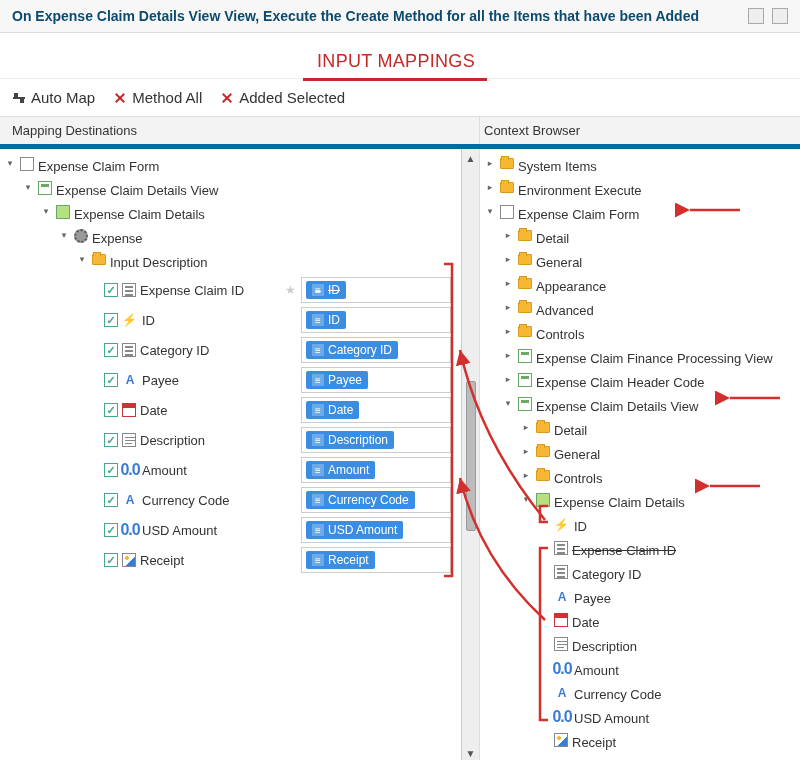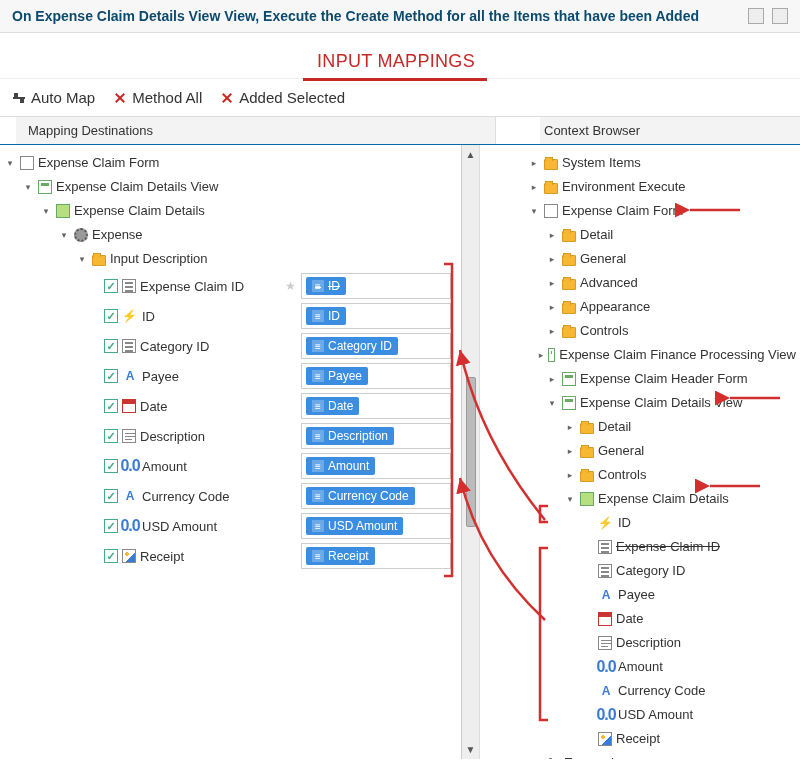--- a/index.html
+++ b/index.html
@@ -88,22 +88,21 @@
     width: 14px; height: 14px; position: relative;
   }
   .icon-x::before, .icon-x::after {
     content:""; position:absolute; left:1px; top:6px; width:12px; height:2px;
     background:#c62828;
   }
   .icon-x::before { transform: rotate(45deg); }
   .icon-x::after  { transform: rotate(-45deg); }
   .panel-titles {
     display: flex;
-    border-bottom: 1px solid #0369a1;
-    padding-left: 16px;
+    border-bottom: 5px solid #0369a1;
   }
   .panel-title {
     padding: 6px 12px;
     font-size: 13px;
     color: #333;
     background: #f3f3f3;
   }
   .panel-title.left { flex: 0 0 480px; border-right: 1px solid #ddd; }
   .panel-title.right { flex: 1; }
   .main {
@@ -115,25 +114,23 @@
     border-right: 1px solid #ddd;
     overflow: hidden;
     position: relative;
     display: flex;
   }
   .left-content { flex:1; overflow-y: auto; padding: 6px 4px; }
   .right {
     flex: 1;
     overflow-y: auto;
     padding: 6px 4px;
-    margin-left: 44px;
   }
   .tree-row {
     display: flex;
-    align-items: center;
     gap: 4px;
     padding: 2px 0;
     line-height: 20px;
     white-space: nowrap;
   }
   .tree-row .label { color: #333; }
   .tree-row .label.strike { text-decoration: line-through; }
   .exp {
     width: 12px; height: 12px;
     display: inline-flex; align-items: center; justify-content: center;
@@ -513,45 +510,45 @@
       <div class="tree-row">
         <span class="ind"></span>
         <span class="exp closed"></span>
         <span class="ico ico-folder"></span>
         <span class="label">General</span>
       </div>
       <div class="tree-row">
         <span class="ind"></span>
         <span class="exp closed"></span>
         <span class="ico ico-folder"></span>
+        <span class="label">Appearance</span>
+      </div>
+      <div class="tree-row">
+        <span class="ind"></span>
+        <span class="exp closed"></span>
+        <span class="ico ico-folder"></span>
         <span class="label">Advanced</span>
-      </div>
-      <div class="tree-row">
-        <span class="ind"></span>
-        <span class="exp closed"></span>
-        <span class="ico ico-folder"></span>
-        <span class="label">Appearance</span>
       </div>
       <div class="tree-row">
         <span class="ind"></span>
         <span class="exp closed"></span>
         <span class="ico ico-folder"></span>
         <span class="label">Controls</span>
       </div>
       <div class="tree-row">
         <span class="ind"></span>
         <span class="exp closed"></span>
         <span class="ico ico-view"></span>
         <span class="label">Expense Claim Finance Processing View</span>
       </div>
       <div class="tree-row">
         <span class="ind"></span>
         <span class="exp closed"></span>
         <span class="ico ico-view"></span>
-        <span class="label">Expense Claim Header Form</span>
+        <span class="label">Expense Claim Header Code</span>
       </div>
       <div class="tree-row">
         <span class="ind"></span>
         <span class="exp open"></span>
         <span class="ico ico-view"></span>
         <span class="label">Expense Claim Details View</span>
       </div>
       <div class="tree-row">
         <span class="ind"></span>
         <span class="ind"></span>

